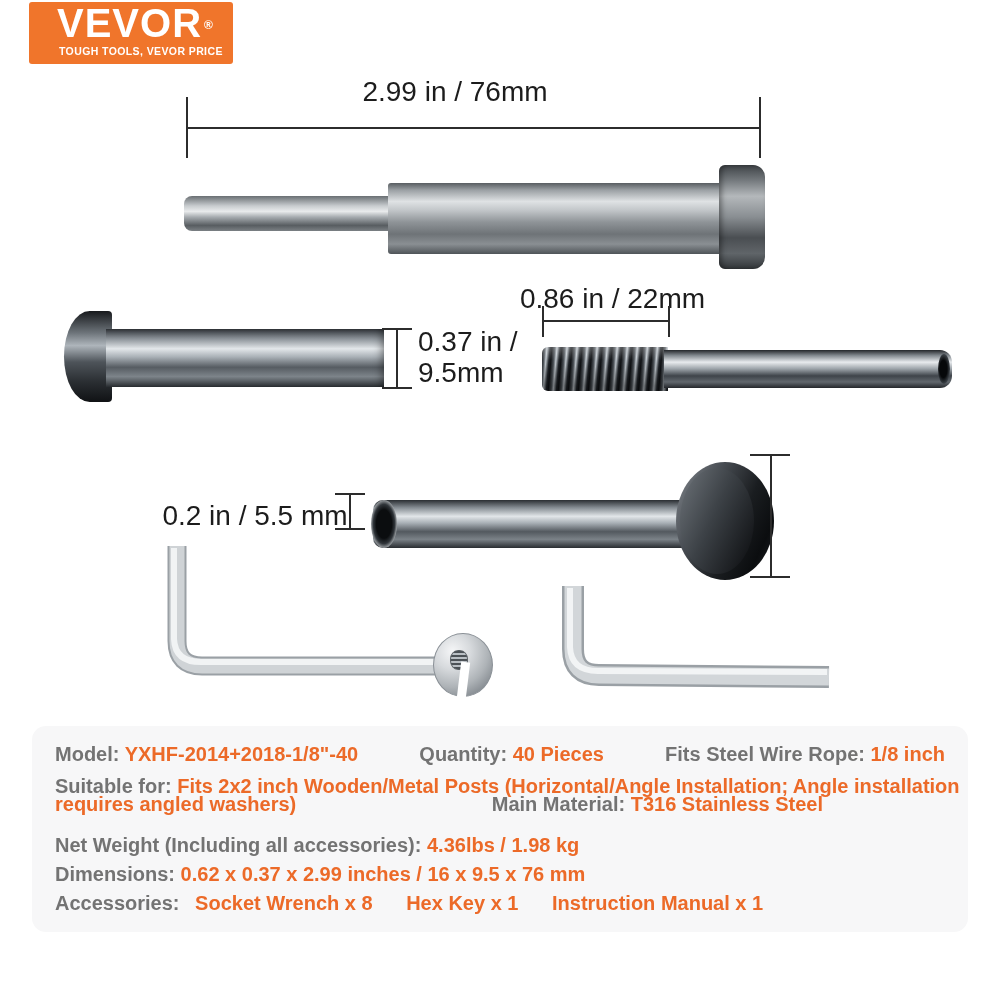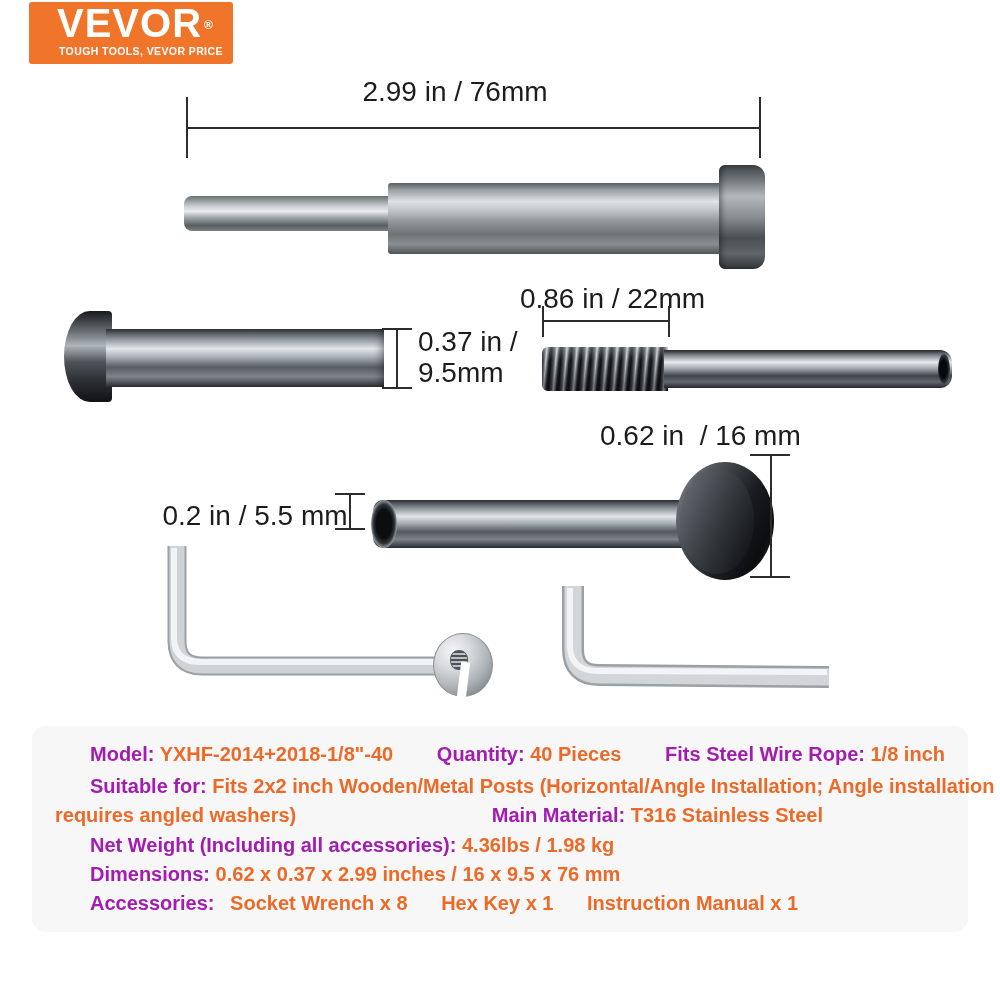--- a/index.html
+++ b/index.html
@@ -60,26 +60,26 @@
     border:1px solid #8a9096;box-sizing:border-box;}
   .sw-slot{position:absolute;left:459px;top:662px;width:9px;height:36px;background:#ffffff;transform:rotate(7deg);}
   .sw-hole{position:absolute;left:450px;top:650px;width:18px;height:20px;border-radius:45%;
     background:repeating-linear-gradient(180deg,#4c5257 0 2px,#b9bfc4 2px 4px);border:1px solid #5c6267;box-sizing:border-box;}
 
   
   .panel{position:absolute;left:32px;top:726px;width:936px;height:206px;background:#f7f7f8;border-radius:14px;}
   .row{position:absolute;left:23px;right:23px;height:22px;line-height:22px;font-size:20px;font-weight:bold;color:#151515;white-space:nowrap;}
   .r1{top:17px;display:flex;justify-content:space-between;}
   .r2{top:49px;}
-  .r3{top:78px;display:flex;}
+  .r3{top:67px;display:flex;}
   .r4{top:108px;}
   .r5{top:137px;}
   .r6{top:166px;}
   .accent{color:#EC6A28;}
-  .lbl{color:#a21caf;margin-left:35px;}
+  .lbl{color:#737373;}
   .g3{margin-left:auto;margin-right:122px;}
   .sp1{margin-left:10px;} .sp2{margin-left:28px;}
 </style>
 </head>
 <body>
 
 <div id="stage">
 
   <div class="logo">
     <div class="brandrow">
@@ -107,21 +107,20 @@
 
   <div class="dim-label" style="left:505px;top:283px;width:215px;">0.86 in / 22mm</div>
   <div class="dl" style="left:543px;top:320px;width:127px;height:2px;"></div>
   <div class="dl" style="left:542px;top:306px;width:2px;height:31px;"></div>
   <div class="dl" style="left:668px;top:306px;width:2px;height:31px;"></div>
   <div class="metal p3-threads"></div>
   <div class="metal p3-shaft">
     <div class="p3-hole"></div>
   </div>
 
-  <div class="dim-label" style="left:600px;top:420px;width:200px;">0.62 in  / 16 mm</div>
   <div class="dim-label" style="left:160px;top:500px;width:190px;text-align:center;">0.2 in / 5.5 mm</div>
   <div class="dl" style="left:349px;top:495px;width:2px;height:35px;"></div>
   <div class="dl" style="left:335px;top:493px;width:30px;height:2px;"></div>
   <div class="dl" style="left:335px;top:528px;width:30px;height:2px;"></div>
   <div class="metal p4-tube">
     <div class="p4-open"></div>
   </div>
   <div class="metal p4-hub"></div>
   <div class="metal p4-disc">
     <div class="p4-face"></div>

